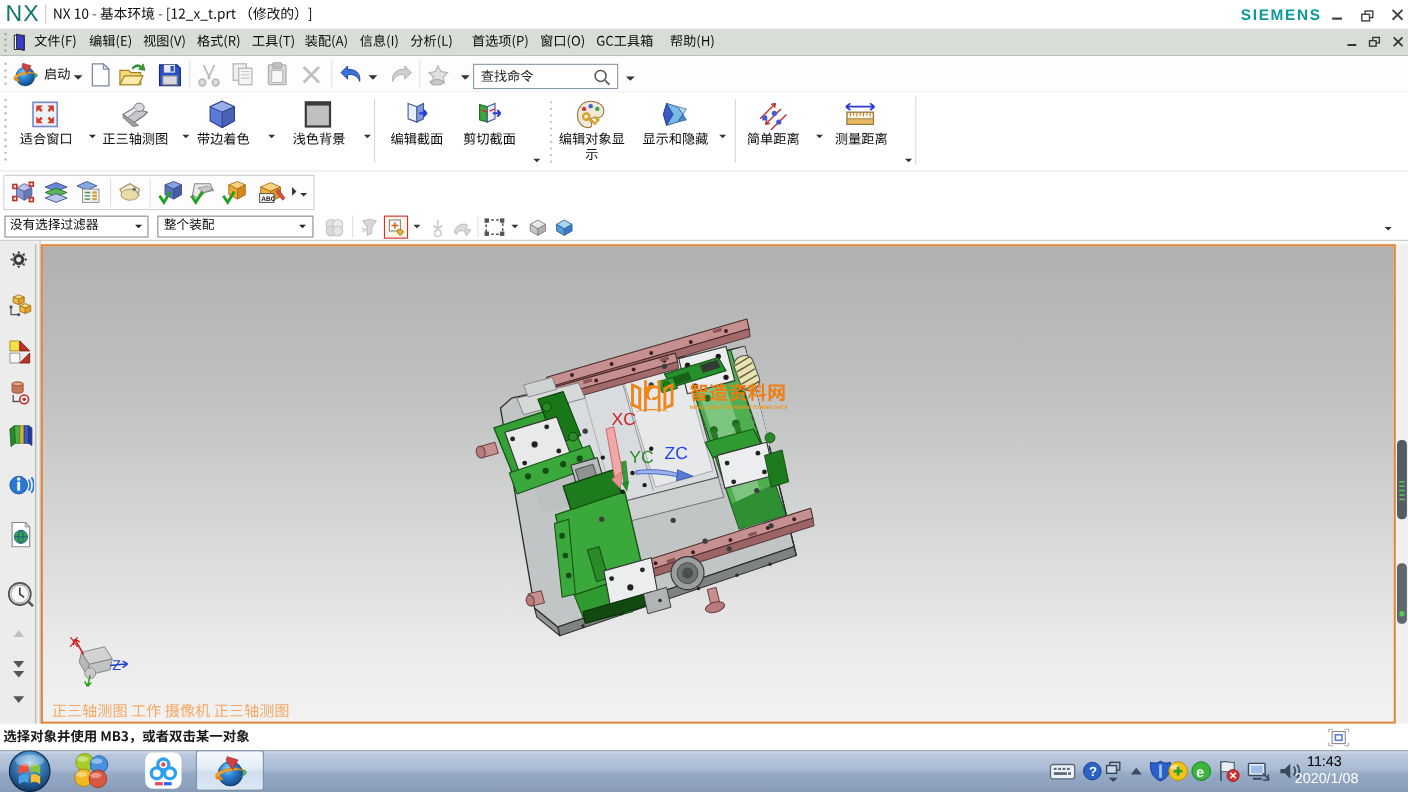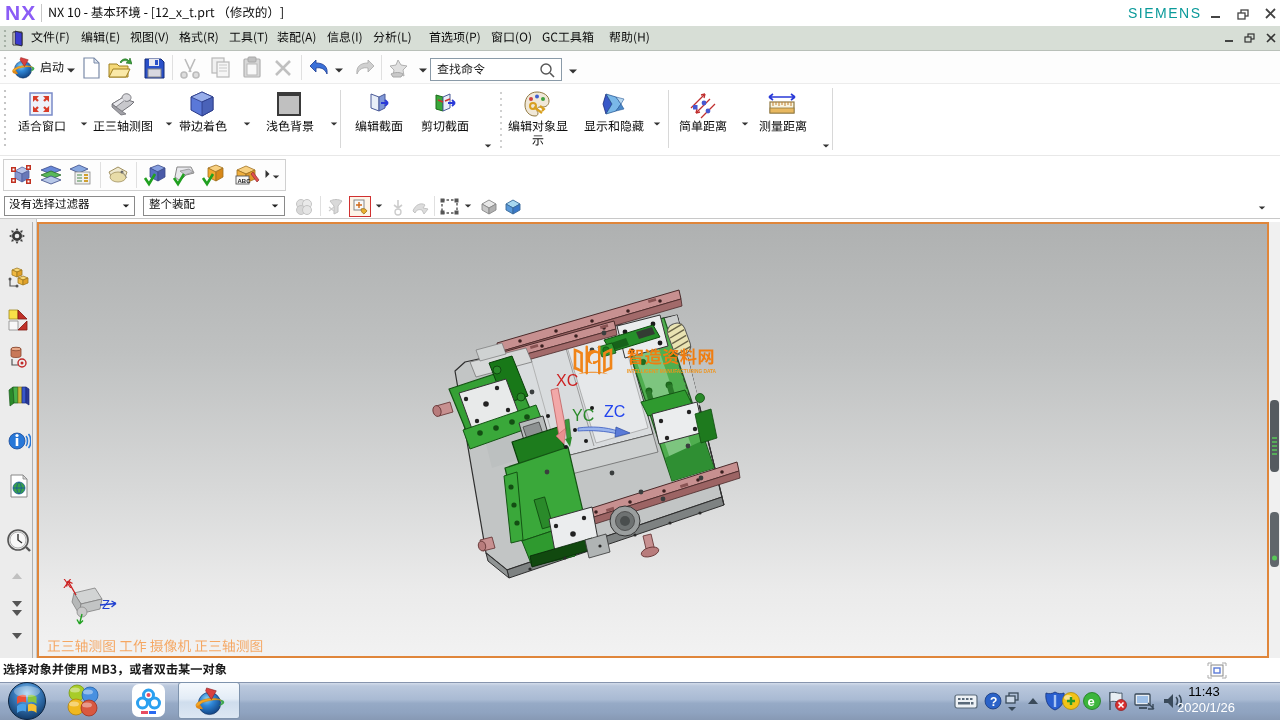--- a/index.html
+++ b/index.html
@@ -1,25 +1,25 @@
 <!DOCTYPE html>
 <html><head><meta charset="utf-8"><style>
 *{margin:0;padding:0;box-sizing:border-box}
 html,body{width:1280px;height:720px;overflow:hidden;font-family:"Liberation Sans",sans-serif;background:#fff}
 .abs{position:absolute}
 </style></head><body>
 <div class="abs" style="left:0;top:0;width:1280px;height:720px">
 
 <div class="abs" style="left:0;top:0;width:1280px;height:26px;background:#ffffff"></div>
-<div class="abs" style="left:5px;top:1px;font-size:21px;font-weight:bold;color:#8b5cf6;letter-spacing:1px">NX</div>
+<div class="abs" style="left:5px;top:1px;font-size:21px;font-weight:normal;color:#0f766e;letter-spacing:1px">NX</div>
 <div class="abs" style="left:41px;top:4px;width:1px;height:18px;background:#c8c8c8"></div>
 <svg style="position:absolute;left:47px;top:6px;width:239px;height:18px;overflow:visible" viewBox="0 0 239 18">
       <path d="M2.3 11H3.4V6.2C3.4 5.2 3.3 4.2 3.2 3.3H3.3L4.2 5.2L7.6 11H8.8V1.8H7.7V6.6C7.7 7.5 7.8 8.6 7.8 9.5H7.8L6.8 7.6L3.4 1.8H2.3Z M10.2 11H11.5L12.8 8.5C13 8.1 13.3 7.6 13.5 7H13.6C13.9 7.6 14.1 8.1 14.4 8.5L15.7 11H17L14.3 6.3L16.8 1.8H15.6L14.4 4.2C14.1 4.6 14 5 13.7 5.5H13.7C13.4 5 13.2 4.6 12.9 4.2L11.7 1.8H10.4L12.9 6.3Z M21.1 11H26.1V10.1H24.3V1.8H23.4C22.9 2.1 22.3 2.3 21.5 2.5V3.2H23.1V10.1H21.1Z M30.4 11.2C32.1 11.2 33.3 9.6 33.3 6.4C33.3 3.2 32.1 1.7 30.4 1.7C28.7 1.7 27.6 3.2 27.6 6.4C27.6 9.6 28.7 11.2 30.4 11.2ZM30.4 10.2C29.4 10.2 28.7 9.1 28.7 6.4C28.7 3.7 29.4 2.6 30.4 2.6C31.4 2.6 32.2 3.7 32.2 6.4C32.2 9.1 31.4 10.2 30.4 10.2Z M37.2 7.9H40.4V7.1H37.2Z M52.4 0.5V1.7H47.8V0.5H46.9V1.7H45V2.5H46.9V6.5H44.4V7.3H47.1C46.4 8.2 45.3 9 44.3 9.4C44.5 9.6 44.7 9.9 44.9 10.1C46.1 9.6 47.4 8.5 48.1 7.3H52.1C52.8 8.4 54.1 9.5 55.3 10C55.4 9.8 55.7 9.4 55.9 9.2C54.8 8.9 53.8 8.1 53.1 7.3H55.7V6.5H53.3V2.5H55.2V1.7H53.3V0.5ZM47.8 2.5H52.4V3.3H47.8ZM49.6 7.7V8.8H47V9.5H49.6V10.9H45.4V11.7H54.8V10.9H50.5V9.5H53.1V8.8H50.5V7.7ZM47.8 4H52.4V4.9H47.8ZM47.8 5.6H52.4V6.5H47.8Z M62.1 0.5V3.1H57.1V4.1H60.9C60 6.2 58.4 8.2 56.8 9.2C57 9.4 57.3 9.8 57.5 10C59.3 8.8 60.9 6.5 61.9 4.1H62.1V8.7H59.1V9.7H62.1V12H63V9.7H66V8.7H63V4.1H63.2C64.2 6.5 65.8 8.8 67.6 10C67.8 9.7 68.1 9.4 68.4 9.2C66.6 8.2 65.1 6.2 64.2 4.1H68V3.1H63V0.5Z M77.3 4.8C78.2 5.9 79.3 7.3 79.8 8.2L80.6 7.6C80.1 6.8 78.9 5.3 78 4.3ZM69.3 9.7 69.5 10.6C70.5 10.2 71.8 9.8 73.1 9.3L73 8.5L71.7 8.9V5.8H72.8V5H71.7V2.2H73.1V1.3H69.3V2.2H70.8V5H69.5V5.8H70.8V9.2ZM73.7 1.3V2.2H76.9C76.1 4.4 74.8 6.4 73.2 7.6C73.5 7.8 73.8 8.2 74 8.3C74.8 7.6 75.6 6.6 76.3 5.5V12H77.3V3.8C77.5 3.3 77.7 2.8 77.9 2.2H80.6V1.3Z M87.4 7.2H91.3V8.1H87.4ZM87.4 5.8H91.3V6.6H87.4ZM88.7 0.6C88.8 0.8 88.9 1.1 89 1.4H86.3V2.2H92.6V1.4H90C89.8 1.1 89.7 0.7 89.5 0.4ZM90.7 2.3C90.5 2.7 90.3 3.3 90.1 3.7H88L88.5 3.6C88.4 3.2 88.2 2.7 88 2.3L87.3 2.5C87.4 2.9 87.6 3.3 87.7 3.7H85.9V4.5H92.9V3.7H91C91.2 3.4 91.3 2.9 91.5 2.6ZM86.5 5.1V8.7H87.8C87.6 10.2 87.1 10.9 85 11.3C85.2 11.5 85.5 11.8 85.5 12C87.8 11.5 88.5 10.6 88.7 8.7H89.8V10.6C89.8 11.3 89.9 11.5 90.1 11.6C90.3 11.8 90.7 11.8 91 11.8C91.2 11.8 91.7 11.8 91.8 11.8C92.1 11.8 92.4 11.8 92.6 11.7C92.8 11.7 93 11.5 93.1 11.3C93.2 11.1 93.2 10.6 93.2 10.1C93 10 92.6 9.9 92.5 9.7C92.5 10.2 92.5 10.6 92.4 10.8C92.4 10.9 92.3 11 92.2 11.1C92.1 11.1 91.9 11.1 91.8 11.1C91.6 11.1 91.3 11.1 91.2 11.1C91 11.1 90.9 11.1 90.8 11C90.7 11 90.7 10.9 90.7 10.7V8.7H92.2V5.1ZM81.7 9.4 82 10.3C83.1 9.9 84.5 9.4 85.7 8.9L85.5 8L84.2 8.5V4.4H85.4V3.5H84.2V0.6H83.3V3.5H81.9V4.4H83.3V8.8C82.7 9.1 82.2 9.2 81.7 9.4Z M97.2 7.9H100.4V7.1H97.2Z M105.1 13.1H107.5V12.5H105.9V1.8H107.5V1.1H105.1Z M109.1 11H114.1V10.1H112.3V1.8H111.4C110.9 2.1 110.3 2.3 109.5 2.5V3.2H111.1V10.1H109.1Z M115.5 11H121.2V10H118.7C118.2 10 117.7 10.1 117.2 10.1C119.3 8.1 120.8 6.2 120.8 4.4C120.8 2.7 119.8 1.7 118.1 1.7C116.9 1.7 116.1 2.2 115.4 3L116.1 3.7C116.6 3 117.2 2.6 118 2.6C119.1 2.6 119.7 3.4 119.7 4.4C119.7 6 118.3 7.8 115.5 10.3Z M122 12.8H128.7V12H122Z M129 11H130.2L131.1 9.4C131.4 9 131.6 8.6 131.8 8.2H131.9C132.1 8.6 132.4 9 132.6 9.4L133.6 11H134.9L132.6 7.6L134.7 4.2H133.5L132.7 5.7C132.5 6.1 132.3 6.5 132.1 6.8H132C131.8 6.5 131.5 6.1 131.3 5.7L130.4 4.2H129.2L131.3 7.5Z M135.2 12.8H141.9V12H135.2Z M145.3 11.2C145.8 11.2 146.2 11 146.6 10.9L146.4 10.1C146.1 10.2 145.8 10.2 145.6 10.2C144.8 10.2 144.5 9.8 144.5 8.9V5.1H146.4V4.2H144.5V2.3H143.6L143.5 4.2L142.4 4.3V5.1H143.4V8.9C143.4 10.3 143.9 11.2 145.3 11.2Z M148.5 11.2C149 11.2 149.3 10.8 149.3 10.3C149.3 9.8 149 9.4 148.5 9.4C148 9.4 147.7 9.8 147.7 10.3C147.7 10.8 148 11.2 148.5 11.2Z M151.4 13.9H152.5V11.6L152.5 10.4C153.1 10.9 153.8 11.2 154.4 11.2C155.9 11.2 157.3 9.8 157.3 7.5C157.3 5.4 156.4 4 154.6 4C153.8 4 153.1 4.5 152.5 5H152.4L152.3 4.2H151.4ZM154.2 10.2C153.7 10.2 153.1 10 152.5 9.5V5.9C153.2 5.3 153.8 5 154.3 5C155.6 5 156.1 6 156.1 7.5C156.1 9.2 155.3 10.2 154.2 10.2Z M159.1 11H160.3V6.6C160.7 5.5 161.4 5.1 162 5.1C162.3 5.1 162.4 5.1 162.7 5.2L162.9 4.2C162.7 4.1 162.4 4 162.1 4C161.4 4 160.7 4.6 160.2 5.4H160.2L160.1 4.2H159.1Z M166.1 11.2C166.5 11.2 167 11 167.4 10.9L167.2 10.1C166.9 10.2 166.6 10.2 166.4 10.2C165.6 10.2 165.3 9.8 165.3 8.9V5.1H167.2V4.2H165.3V2.3H164.4L164.2 4.2L163.2 4.3V5.1H164.2V8.9C164.2 10.3 164.7 11.2 166.1 11.2Z M179 6.2C179 8.7 180 10.7 181.5 12.2L182.3 11.8C180.8 10.3 180 8.5 180 6.2C180 4 180.8 2.2 182.3 0.7L181.5 0.3C180 1.8 179 3.8 179 6.2Z M191.6 6.2C190.9 6.8 189.6 7.4 188.5 7.8C188.7 7.9 188.9 8.1 189.1 8.3C190.2 7.9 191.5 7.3 192.3 6.5ZM192.8 7.4C191.9 8.3 190.3 9 188.7 9.4C188.9 9.6 189.1 9.8 189.2 10C190.9 9.5 192.5 8.8 193.5 7.7ZM193.9 8.8C192.8 10.1 190.5 10.8 188 11.2C188.2 11.4 188.4 11.7 188.5 12C191.2 11.5 193.5 10.6 194.8 9.1ZM186.7 4V10H187.5V4ZM189.8 2.7H193.3C192.8 3.3 192.2 3.9 191.5 4.4C190.7 3.9 190.2 3.3 189.8 2.7ZM189.9 0.5C189.4 1.8 188.5 3.1 187.5 4C187.7 4.1 188 4.4 188.2 4.5C188.6 4.2 189 3.8 189.3 3.3C189.7 3.8 190.2 4.3 190.8 4.8C189.8 5.3 188.6 5.7 187.5 5.9C187.7 6.1 187.9 6.4 187.9 6.6C189.2 6.4 190.4 5.9 191.5 5.3C192.3 5.8 193.3 6.3 194.5 6.5C194.6 6.3 194.8 6 195 5.8C193.9 5.6 193 5.3 192.2 4.8C193.2 4.1 194 3.2 194.5 2.1L193.9 1.8L193.7 1.9H190.2C190.4 1.5 190.6 1.1 190.8 0.7ZM185.8 0.6C185.2 2.5 184.2 4.4 183.1 5.7C183.3 5.9 183.5 6.4 183.6 6.6C184 6.1 184.4 5.6 184.8 5V12H185.7V3.3C186 2.5 186.4 1.7 186.7 0.8Z M202.9 3.7H205.5C205.2 5.3 204.8 6.7 204.2 7.9C203.6 6.7 203.1 5.3 202.8 3.8ZM196.3 1.4V2.3H199.8V4.9H196.5V9.7C196.5 10.2 196.3 10.3 196.1 10.4C196.2 10.7 196.4 11.1 196.5 11.4C196.7 11.2 197.2 10.9 200.8 9.5C200.8 9.3 200.7 8.9 200.7 8.7L197.4 9.8V5.9H200.7L200.7 5.9C200.9 6.1 201.2 6.5 201.4 6.6C201.7 6.2 202 5.7 202.3 5.1C202.6 6.5 203.1 7.7 203.6 8.7C202.9 9.8 201.9 10.6 200.6 11.2C200.7 11.4 201 11.8 201.1 12.1C202.4 11.4 203.4 10.6 204.2 9.6C204.9 10.6 205.7 11.4 206.8 11.9C206.9 11.7 207.2 11.3 207.5 11.2C206.3 10.6 205.5 9.8 204.7 8.8C205.6 7.4 206.1 5.8 206.4 3.7H207.3V2.8H203.2C203.4 2.1 203.6 1.4 203.7 0.7L202.8 0.5C202.4 2.5 201.7 4.5 200.7 5.8V1.4Z M214.8 5.7C215.4 6.6 216.3 7.9 216.7 8.6L217.5 8.1C217.1 7.4 216.2 6.2 215.5 5.3ZM210.9 0.5C210.8 1.1 210.5 1.9 210.3 2.5H208.9V11.7H209.8V10.7H213.3V2.5H211.2C211.4 2 211.7 1.3 211.9 0.6ZM209.8 3.3H212.4V6H209.8ZM209.8 9.8V6.8H212.4V9.8ZM215.3 0.4C214.9 2.2 214.3 3.9 213.4 5C213.6 5.1 214 5.4 214.2 5.5C214.6 4.9 215 4.2 215.4 3.3H218.6C218.4 8.3 218.2 10.3 217.8 10.7C217.7 10.9 217.5 10.9 217.3 10.9C217 10.9 216.2 10.9 215.4 10.8C215.6 11.1 215.7 11.5 215.7 11.7C216.4 11.8 217.2 11.8 217.6 11.8C218 11.7 218.3 11.6 218.6 11.2C219.1 10.6 219.3 8.7 219.5 2.9C219.5 2.8 219.5 2.5 219.5 2.5H215.7C215.9 1.9 216.1 1.3 216.2 0.6Z M224.2 6.2C224.2 3.8 223.2 1.8 221.7 0.3L220.9 0.7C222.4 2.2 223.3 4 223.3 6.2C223.3 8.5 222.4 10.3 220.9 11.8L221.7 12.2C223.2 10.7 224.2 8.7 224.2 6.2Z M233.3 13.1H235.8V1.1H233.3V1.8H234.9V12.5H233.3Z" fill="#111"></path>
     </svg>
-<div class="abs" style="left:1128px;top:5px;font-size:14px;font-weight:normal;color:#0b9a9a;letter-spacing:1.5px">SIEMENS</div>
+<div class="abs" style="left:1128px;top:5px;font-size:14px;font-weight:bold;color:#0b9a9a;letter-spacing:1.5px">SIEMENS</div>
 <svg class="abs" style="left:1205px;top:5px" width="75" height="16" viewBox="0 0 75 16">
 <path d="M6 12h9" stroke="#444" stroke-width="2" fill="none"></path>
 <rect x="36" y="5" width="7" height="6" fill="none" stroke="#444" stroke-width="1.3"></rect>
 <rect x="33" y="8" width="7" height="6" fill="#fff" stroke="#444" stroke-width="1.3"></rect>
 <path d="M61 4l9 9M70 4l-9 9" stroke="#444" stroke-width="1.8"></path>
 </svg>
 <div class="abs" style="left:0;top:26px;width:1280px;height:25px;background:#d7ded6;border-bottom:1px solid #b9c0b9"></div>
 <svg class="abs" style="left:2px;top:29px" width="8" height="20" viewBox="0 0 8 20">
 <g fill="#9aa59a">
         <circle cx="3" cy="2" r="1.1"></circle>
@@ -876,13 +876,13 @@
 
 <rect x="183" y="6" width="15" height="11" rx="1" fill="#e8eef4" stroke="#3a4a5a" stroke-width="1.3"></rect>
 <rect x="185" y="8" width="11" height="7" fill="#9ec0e8"></rect>
 <path d="M187 20h8" stroke="#3a4a5a" stroke-width="1.8"></path>
 <path d="M196 15l6 6m-1-5v5h-5" stroke="#3a4a5a" stroke-width="1.4" fill="none"></path>
 
 <path d="M212 11h4l5-5v14l-5-5h-4z" fill="#3a4a5a"></path>
 <path d="M224 9c2 2 2 6 0 8M227 7c3 3 3 9 0 12" stroke="#3a4a5a" stroke-width="1.6" fill="none"></path>
 </svg>
 <div class="abs" style="left:1174px;top:684px;width:60px;font-size:13px;color:#000000;text-align:center">11:43</div>
-<div class="abs" style="left:1166px;top:700px;width:80px;font-size:13px;color:#ffffff;text-align:center">2020/1/26</div>
+<div class="abs" style="left:1166px;top:700px;width:80px;font-size:13px;color:#ffffff;text-align:center">2020/1/08</div>
 </div>
 </body></html>

